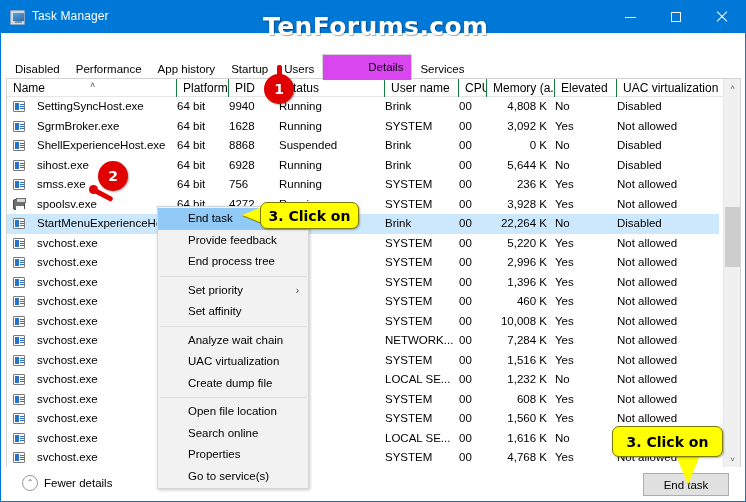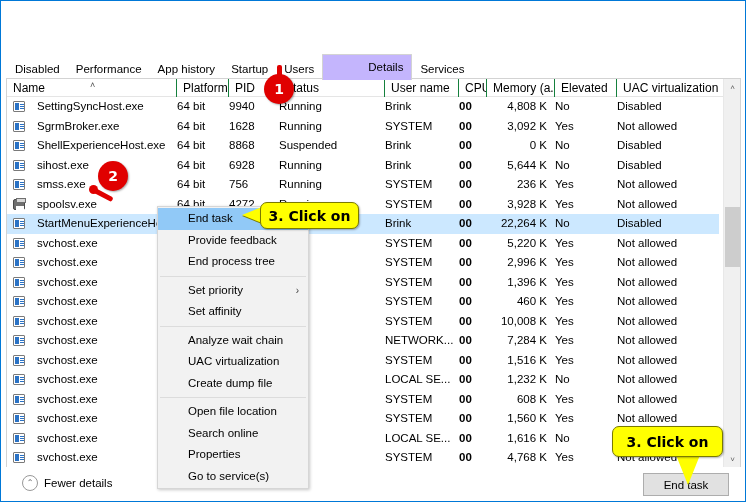--- a/index.html
+++ b/index.html
@@ -131,21 +131,21 @@
     font-size: 11.5px;
     color: #000;
     white-space: nowrap;
     position: relative;
   }
   .tab.active {
     height: 26px;
     line-height: 24px;
     border: 1px solid #d3d3d3;
     border-bottom: none;
-    background: #c4b5fd;
+    background: #d946ef;
     border-radius: 1px 1px 0 0;
     margin-bottom: -1px;
     z-index: 3;
     padding-left: 45px;
   }
 
   
   #listarea {
     position: absolute;
     left: 5px; top: 77px;
@@ -196,21 +196,21 @@
     top: 0; height: 19.5px;
     line-height: 19.5px;
     overflow: hidden;
     white-space: nowrap;
   }
   .c-name   { left: 6px;   width: 160px; padding-left: 24px; }
   .c-plat   { left: 170px; width: 46px; }
   .c-pid    { left: 222px; width: 44px; }
   .c-status { left: 272px; width: 90px; }
   .c-user   { left: 378px; width: 68px; }
-  .c-cpu    { left: 452px; width: 28px; font-weight: bold; }
+  .c-cpu    { left: 452px; width: 28px; }
   .c-mem    { left: 480px; width: 60px; text-align: right; }
   .c-elev   { left: 548px; width: 46px; }
   .c-uac    { left: 610px; width: 100px; }
 
   .proc-icon {
     position: absolute;
     left: 0px; top: 4px;
     width: 12px; height: 11px;
     background: #ffffff;
     border: 1px solid #7a7a7a;
@@ -411,21 +411,36 @@
     border-right: 12px solid transparent;
     border-top: 30px solid #ffff00;
     z-index: 79;
   }
 </style>
 </head>
 <body>
 
 <div id="window">
 
-
+  <div id="titlebar">
+    <div id="app-icon"></div>
+    <div id="title-text">Task Manager</div>
+
+    <div class="winbtn" id="btn-min">
+      <div class="glyph-min"></div>
+    </div>
+    <div class="winbtn" id="btn-max">
+      <div class="glyph-max"></div>
+    </div>
+    <div class="winbtn" id="btn-close">
+      <div class="glyph-close"></div>
+    </div>
+  </div>
+
+  <div id="watermark">TenForums.com</div>
 
 
   <div id="tabstrip">
       <div class="tab"><span>Disabled</span></div>
       <div class="tab"><span>Performance</span></div>
       <div class="tab"><span>App history</span></div>
       <div class="tab"><span>Startup</span></div>
       <div class="tab"><span>Users</span></div>
       <div class="tab active"><span>Details</span></div>
       <div class="tab"><span>Services</span></div>

